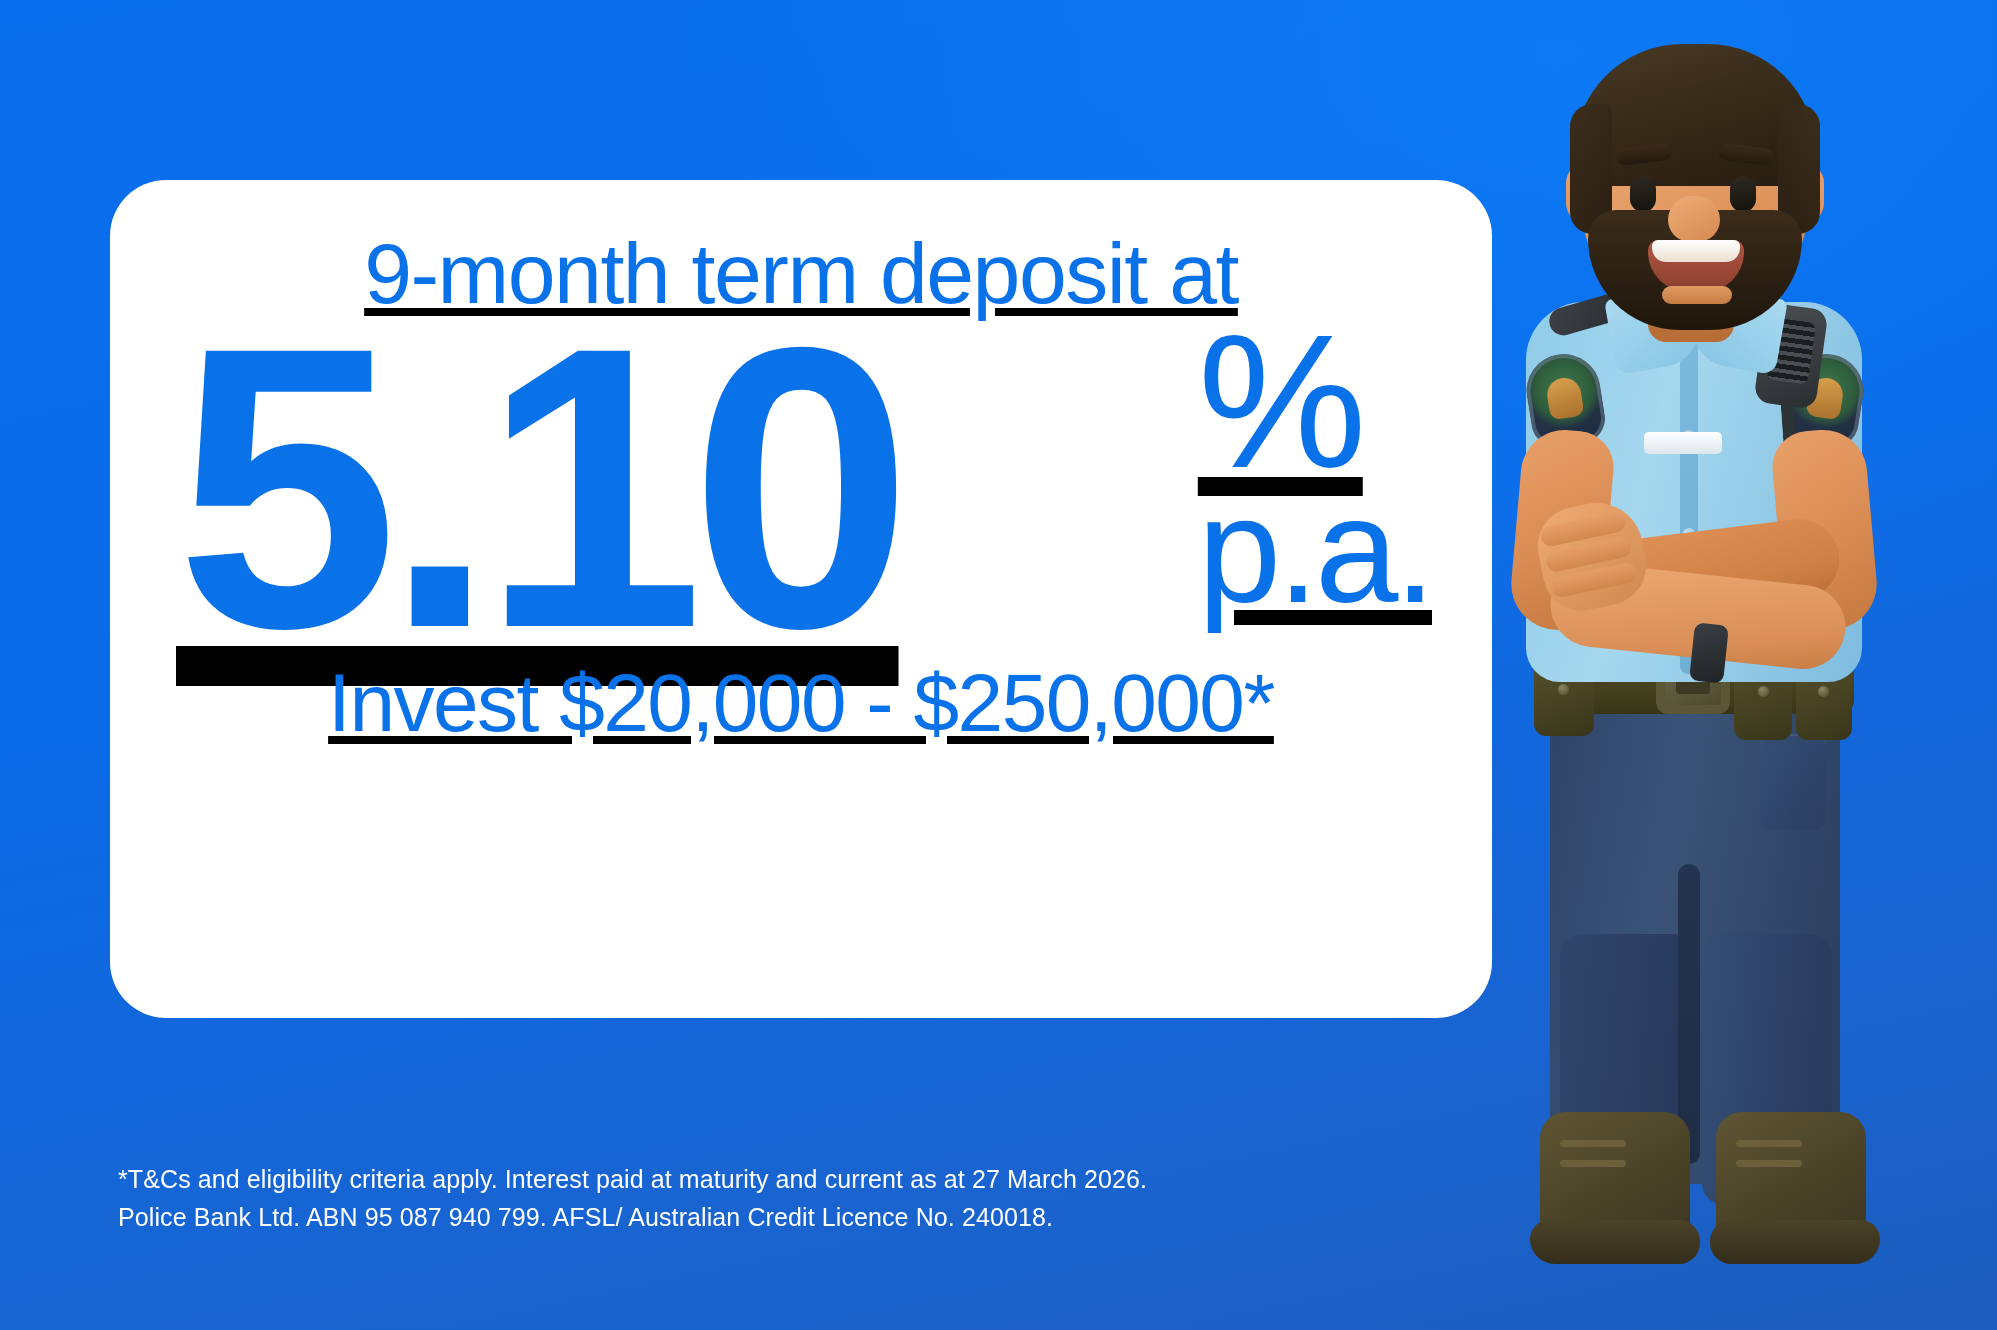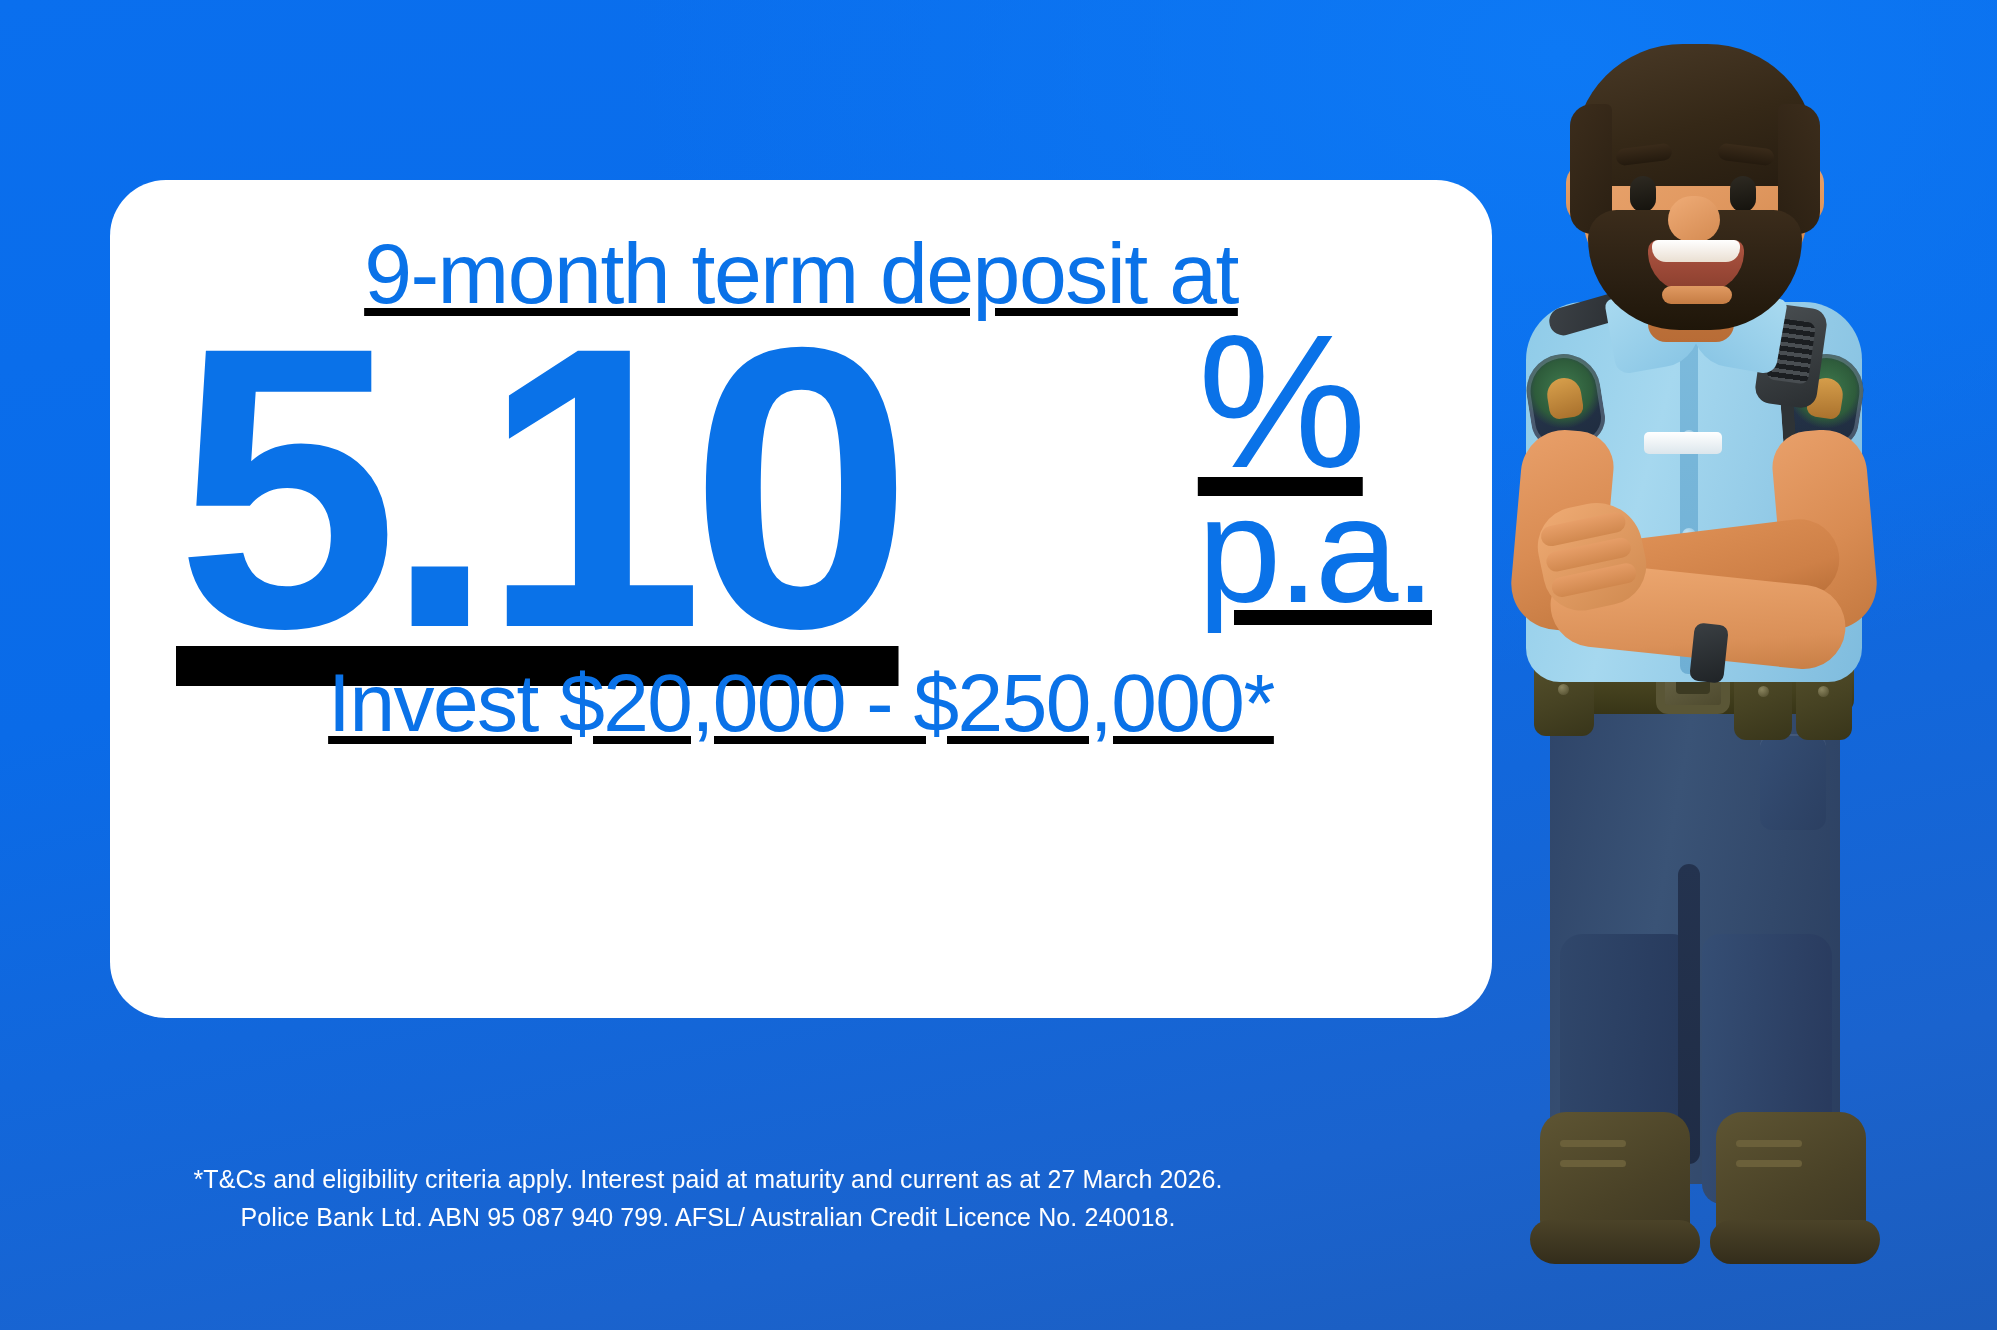--- a/index.html
+++ b/index.html
@@ -110,21 +110,21 @@
   .disclaimer {
     position:absolute;
     left:118px; top:1160px;
     width:1180px;
     color:#FFFFFF;
     font-size:25px;
     line-height:1.52;
     font-weight:400;
     letter-spacing:0.1px;
   }
-  .disclaimer div { white-space:nowrap;text-align:center; }
+  .disclaimer div { white-space:nowrap; }
 
   
   .officer {
     position:absolute;
     left:1430px; top:34px;
     width:520px; height:1260px;
   }
   .officer div, .officer span { position:absolute; }
 
   

